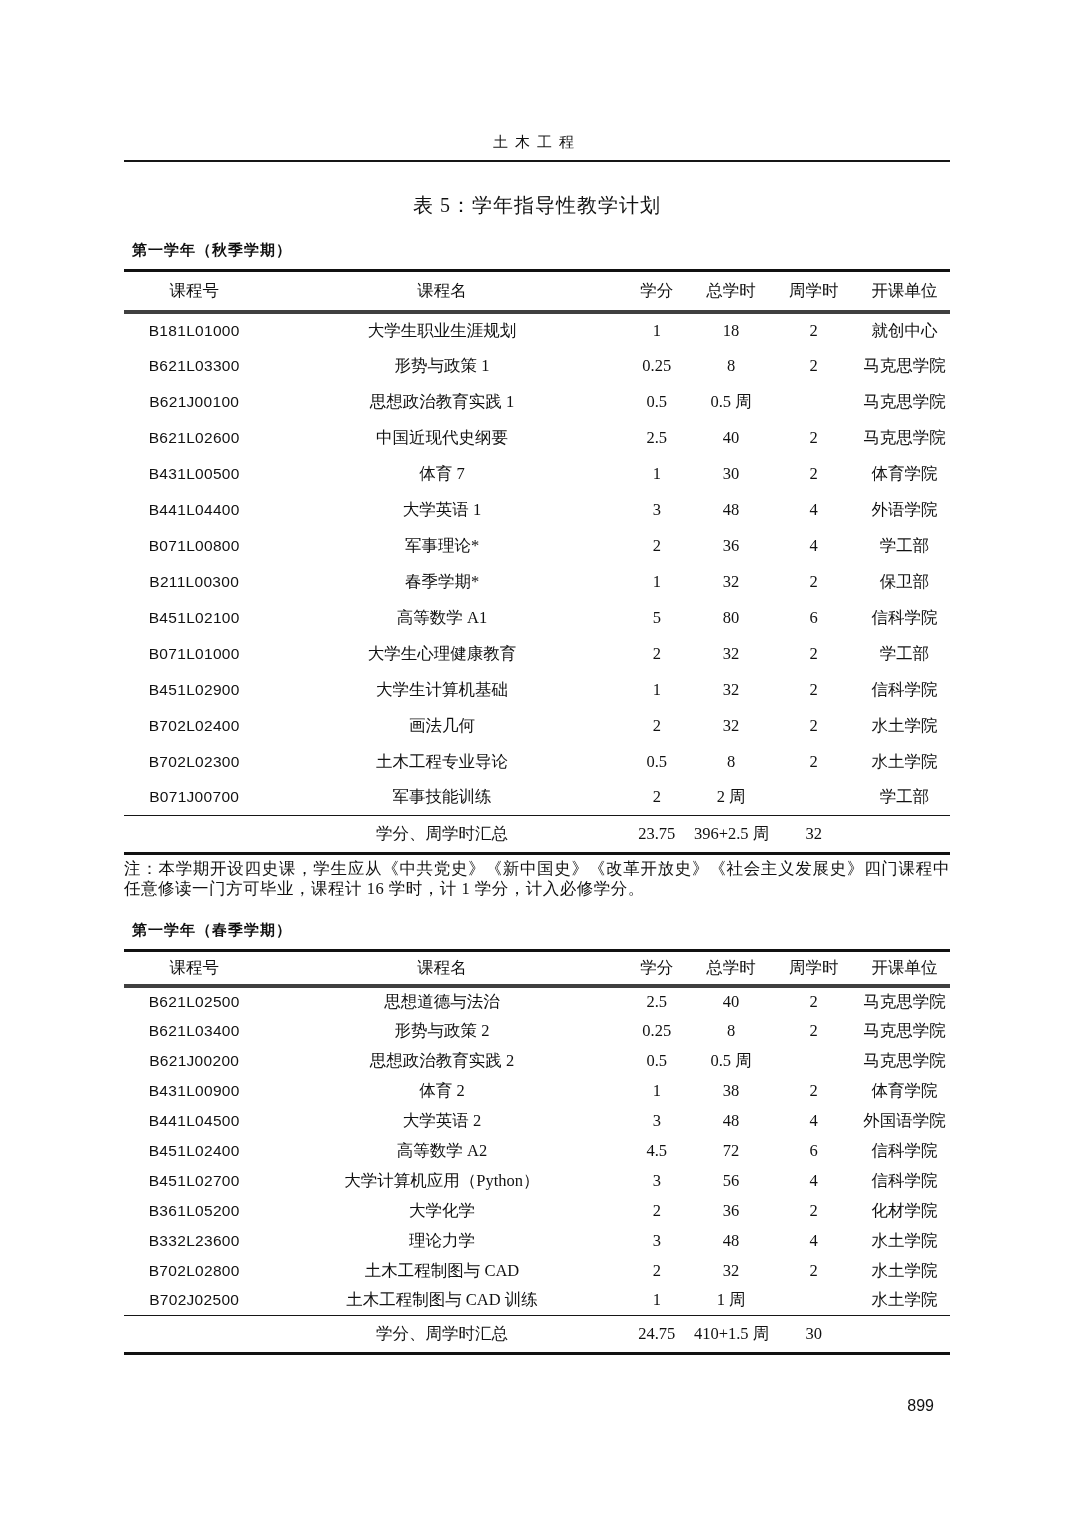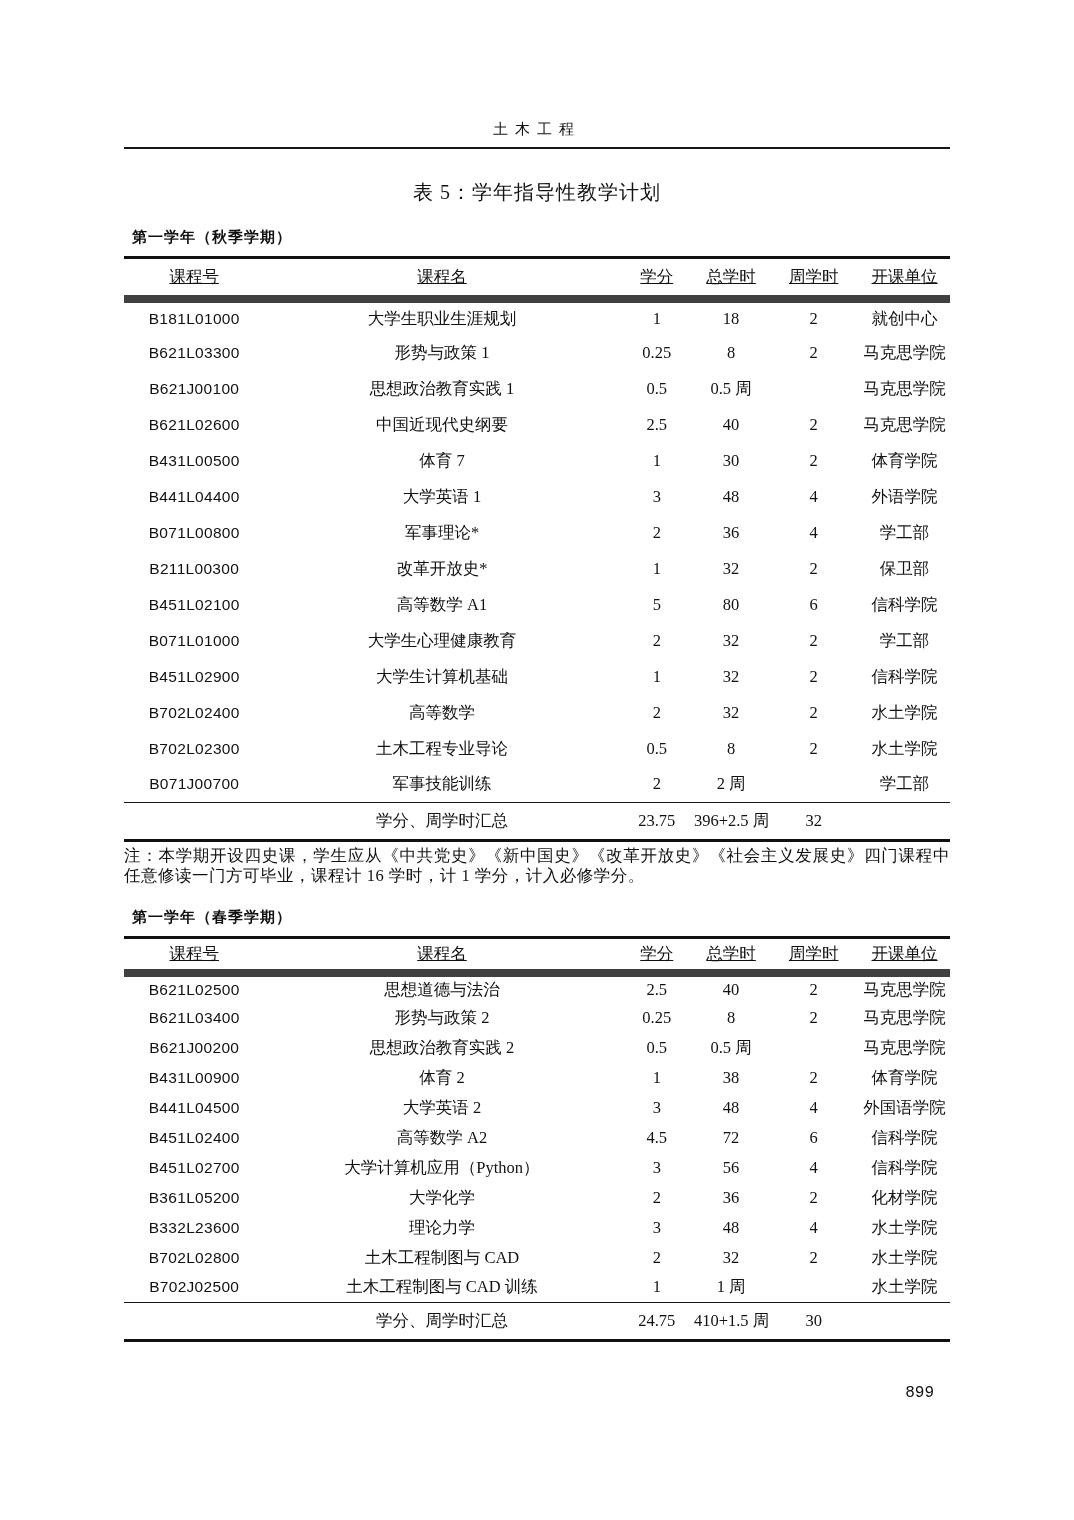--- a/index.html
+++ b/index.html
@@ -10,21 +10,21 @@
   }
   body {
     width: 1074px;
     height: 1520px;
     font-family: "Liberation Serif", "DejaVu Serif", serif;
     position: relative;
     overflow: hidden;
   }
   .page {
     width: 826px;
-    margin: 0 auto;
+    margin: 13px auto;
     padding-top: 120px;
     box-sizing: border-box;
   }
   .running-header {
     text-align: center;
     font-size: 15px;
     letter-spacing: 7px;
     padding-bottom: 8px;
     border-bottom: 2px solid #161616;
   }
@@ -58,22 +58,21 @@
   table.course-table th,
   table.course-table td {
     text-align: center;
     vertical-align: middle;
     font-weight: 400;
     padding: 0;
     white-space: nowrap;
     overflow: visible;
   }
   table.course-table thead tr {
-    border-bottom: 8px solid #404040;
-    text-decoration: underline;
+    border-bottom: 4px solid #404040;
   }
   table.spaced thead tr { height: 41px; }
   table.tight  thead tr { height: 35px; }
   table.spaced tbody tr { height: 36px; }
   table.tight  tbody tr { height: 30px; }
   table.course-table tfoot tr {
     border-top: 1.5px solid #161616;
   }
   table.spaced tfoot tr { height: 38px; }
   table.tight  tfoot tr { height: 38px; }
@@ -87,21 +86,21 @@
     line-height: 20px;
     margin: 4px 0 0 0;
     text-align: justify;
     letter-spacing: 0.5px;
   }
   .page-number {
     text-align: right;
     padding-right: 16px;
     margin-top: 42px;
     font-size: 16px;
-    font-family: Liberation Mono, monospace;
+    font-family: Liberation Sans, sans-serif;
   }
 </style>
 </head>
 <body>
 
 <div class="page">
 
   <div class="running-header">土木工程</div>
 
   <div class="caption">表 5：学年指导性教学计划</div>
@@ -180,21 +179,21 @@
           <tr>
             <td class="course-id">B071L00800</td>
             <td>军事理论*</td>
             <td>2</td>
             <td>36</td>
             <td>4</td>
             <td>学工部</td>
           </tr>
           <tr>
             <td class="course-id">B211L00300</td>
-            <td>改革开放史*</td>
+            <td>春季学期*</td>
             <td>1</td>
             <td>32</td>
             <td>2</td>
             <td>保卫部</td>
           </tr>
           <tr>
             <td class="course-id">B451L02100</td>
             <td>高等数学 A1</td>
             <td>5</td>
             <td>80</td>
@@ -212,21 +211,21 @@
           <tr>
             <td class="course-id">B451L02900</td>
             <td>大学生计算机基础</td>
             <td>1</td>
             <td>32</td>
             <td>2</td>
             <td>信科学院</td>
           </tr>
           <tr>
             <td class="course-id">B702L02400</td>
-            <td>高等数学</td>
+            <td>画法几何</td>
             <td>2</td>
             <td>32</td>
             <td>2</td>
             <td>水土学院</td>
           </tr>
           <tr>
             <td class="course-id">B702L02300</td>
             <td>土木工程专业导论</td>
             <td>0.5</td>
             <td>8</td>

